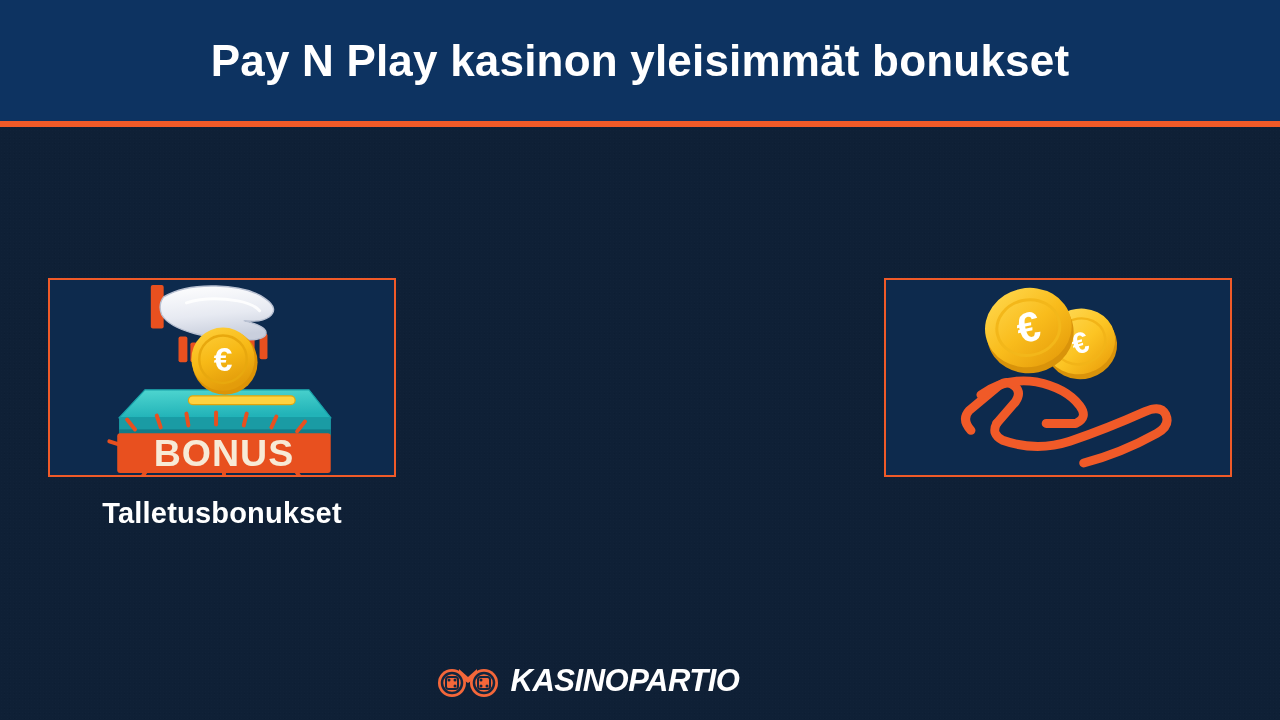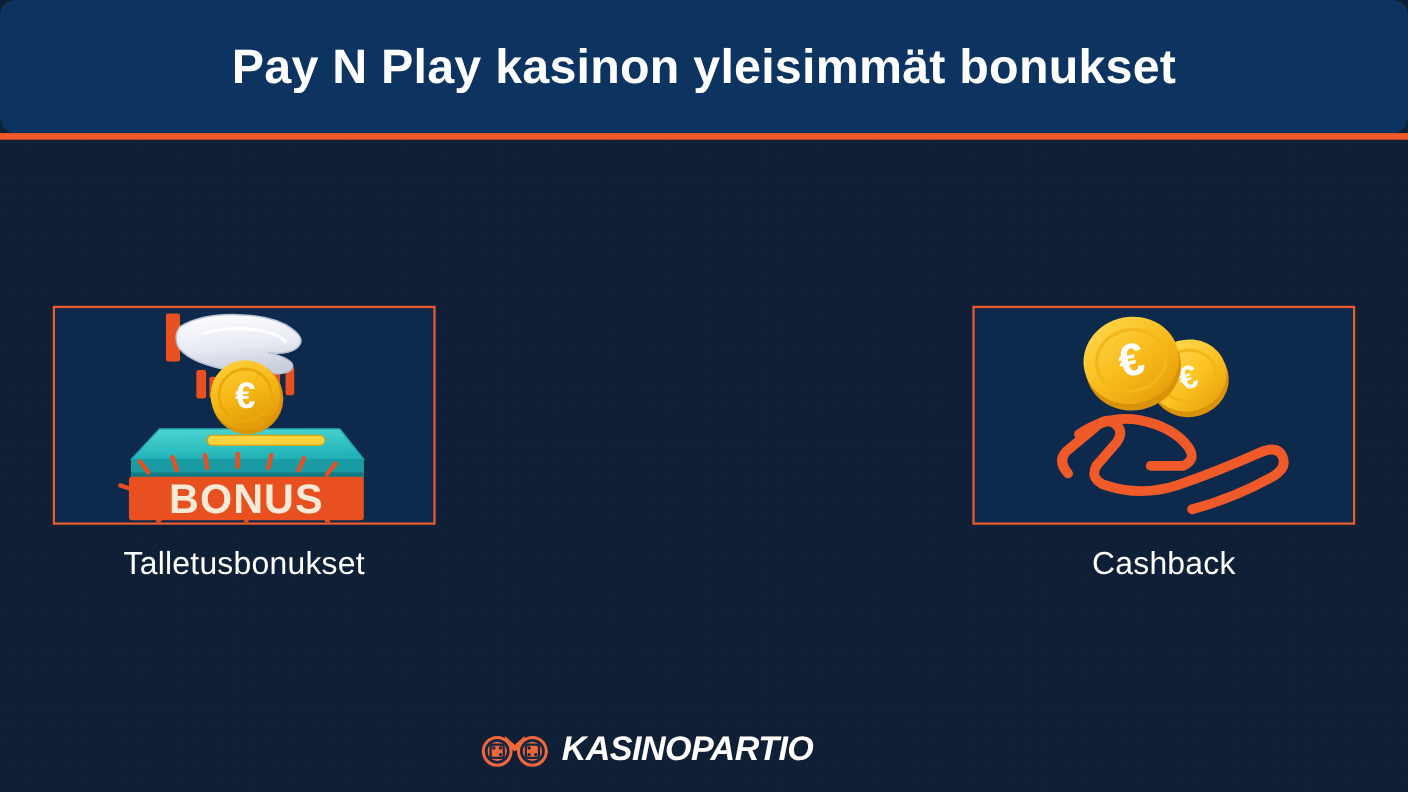--- a/index.html
+++ b/index.html
@@ -29,21 +29,20 @@
     background-position:0 0, 2px 1px;
   }
 
   
   .header{
     position:absolute; left:0; top:0;
     width:1280px; height:121px;
     background:#0d3361;
     display:flex; align-items:center; justify-content:center;
     z-index:3;
-    border-radius:14px;
   }
   .header-title{
     color:#ffffff;
     font-size:44px;
     font-weight:bold;
     letter-spacing:.2px;
     white-space:nowrap;
     text-align:center;
   }
   .header-rule{
@@ -71,21 +70,21 @@
     width:348px; height:199px;
     background:#0d2a4d;
     border:2px solid #f05a28;
     overflow:hidden;
   }
   .card-label{
     margin-top:20px;
     text-align:center;
     color:#ffffff;
     font-size:29px;
-    font-weight:normal;
+    font-weight:bold;
     letter-spacing:.2px;
   }
   .icon-wrap{
     position:absolute; inset:0;
     display:flex; align-items:center; justify-content:center;
   }
 
   
   .logo{
     position:absolute;
@@ -240,21 +239,20 @@
                        Q238 176 200 186"></path>
               <path d="M96 117
                        Q122 99 152 104
                        Q182 110 196 128
                        Q205 140 192 146
                        L162 146"></path>
             </g>
           </svg>
         </div>
       </div>
-      <div class="card-label">Cashback</div>
     </div>
 
   </div>
 
   <div class="logo">
     <svg width="62" height="42" viewBox="0 0 62 42">
 
       <path d="M22 9 L31 17 L40 9 L40 17 L31 23 L22 17 Z" fill="#f4673a"></path>
 
       <circle cx="15" cy="23" r="14" fill="#f4673a"></circle>

